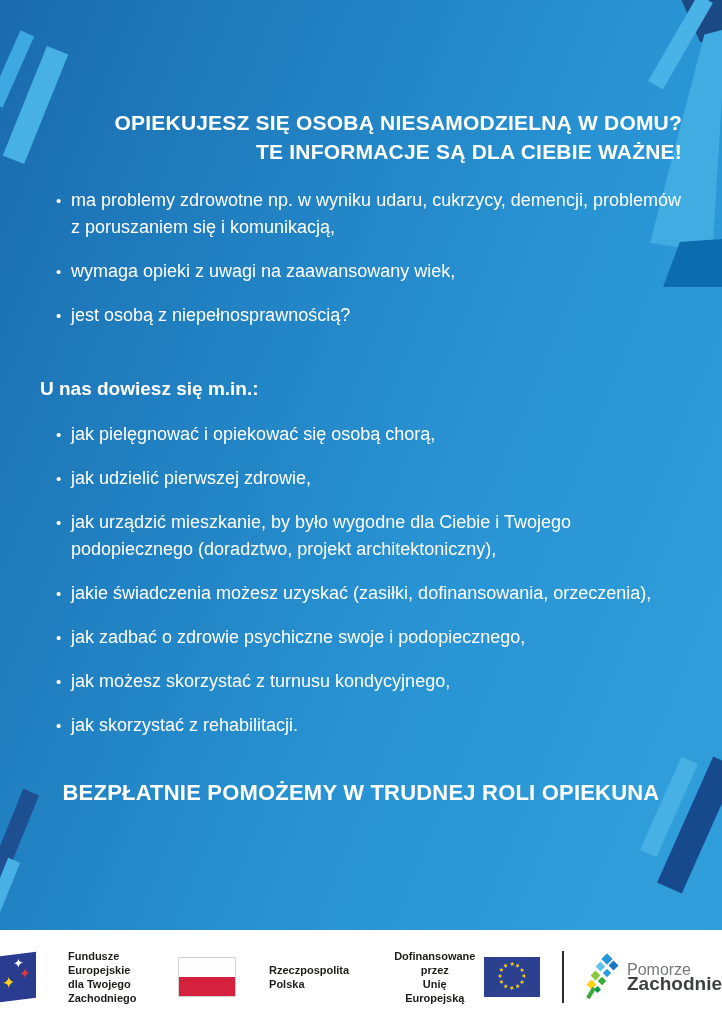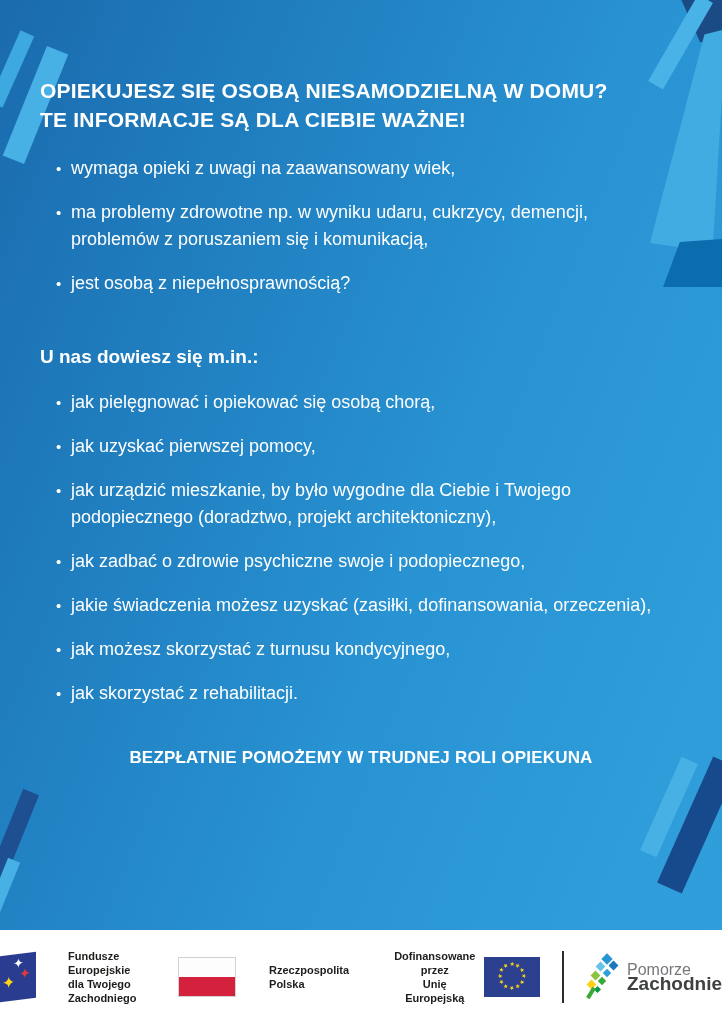--- a/index.html
+++ b/index.html
@@ -22,30 +22,30 @@
   .tr-band    { left:642px; top:30px;  width:80px; height:222px; background:#41ace2; clip-path:polygon(78% 2%,100% 0,100% 30%,88% 100%,10% 96%); }
   .tr-navy2   { left:660px; top:238px; width:62px; height:50px;  background:#0b6cae; clip-path:polygon(32% 8%,100% 2%,100% 98%,5% 98%); }
   
   .bl-navy  { left:2px;  top:788px; width:17px; height:110px; background:#1d4f91; transform:rotate(22deg); }
   .bl-light { left:-4px; top:858px; width:13px; height:62px;  background:#47b0e4; transform:rotate(22deg); }
   
   .br-light { left:660px; top:756px; width:18px; height:102px; background:#47b0e4; transform:rotate(24deg); }
   .br-navy  { left:684px; top:756px; width:27px; height:138px; background:#174a8c; transform:rotate(24deg); }
 
   .content { position:relative; padding:0 40px; }
-  .title { margin-top:76px; text-align:left; font-weight:bold; font-size:21px; line-height:29px; letter-spacing:.2px; }
+  .title { margin-top:108px; text-align:right; font-weight:bold; font-size:21px; line-height:29px; letter-spacing:.2px; }
   .sec-heading { font-weight:bold; font-size:19px; line-height:23px; }
   .sec1 .sec-heading { margin-top:56px; }
   .sec2 .sec-heading { margin-top:48px; }
   ul.bullets { list-style:none; margin-top:21px; }
   ul.bullets li { position:relative; padding-left:31px; font-size:18px; line-height:27px; margin-bottom:17px; }
   ul.bullets li::before { content:"•"; position:absolute; left:16px; top:0; font-size:15px; line-height:27px; }
   .sec1 li:nth-child(2) { max-width:600px; }
   .sec2 li:nth-child(3) { max-width:560px; }
-  .banner { margin-top:41px; text-align:center; font-weight:bold; font-size:17px; letter-spacing:.2px; }
+  .banner { margin-top:41px; text-align:center; font-weight:bold; font-size:22px; letter-spacing:.2px; }
 
   
   .footer { position:absolute; left:0; bottom:0; width:722px; height:94px; background:#fff;
             display:flex; align-items:center; justify-content:center; gap:22px; }
   .logo-group { display:flex; align-items:center; }
   .logo-text { font-size:11px; line-height:14px; font-weight:700; color:#1d1d1b;margin-left:23px; }
   .logo-text span { display:block; }
   .right-align { text-align:center; }
 
   
@@ -92,34 +92,34 @@
     <div class="shape br-navy"></div>
 
     <div class="content">
       <h1 class="title">
         <span>OPIEKUJESZ SIĘ OSOBĄ NIESAMODZIELNĄ W DOMU?</span><br>
         <span>TE INFORMACJE SĄ DLA CIEBIE WAŻNE!</span>
       </h1>
 
       <div class="sec1">
         <ul class="bullets">
+          <li>ma problemy zdrowotne np. w wyniku udaru, cukrzycy, demencji, problemów z poruszaniem się i komunikacją,</li>
           <li>wymaga opieki z uwagi na zaawansowany wiek,</li>
-          <li>ma problemy zdrowotne np. w wyniku udaru, cukrzycy, demencji, problemów z poruszaniem się i komunikacją,</li>
           <li>jest osobą z niepełnosprawnością?</li>
         </ul>
       </div>
 
       <div class="sec2">
         <div class="sec-heading">U nas dowiesz się m.in.:</div>
         <ul class="bullets">
           <li>jak pielęgnować i opiekować się osobą chorą,</li>
-          <li>jak uzyskać pierwszej pomocy,</li>
+          <li>jak udzielić pierwszej zdrowie,</li>
           <li>jak urządzić mieszkanie, by było wygodne dla Ciebie i Twojego podopiecznego (doradztwo, projekt architektoniczny),</li>
+          <li>jakie świadczenia możesz uzyskać (zasiłki, dofinansowania, orzeczenia),</li>
           <li>jak zadbać o zdrowie psychiczne swoje i podopiecznego,</li>
-          <li>jakie świadczenia możesz uzyskać (zasiłki, dofinansowania, orzeczenia),</li>
           <li>jak możesz skorzystać z turnusu kondycyjnego,</li>
           <li>jak skorzystać z rehabilitacji.</li>
         </ul>
       </div>
 
       <div class="banner">BEZPŁATNIE POMOŻEMY W TRUDNEJ ROLI OPIEKUNA</div>
     </div>
   </div>
 
   <div class="footer">

